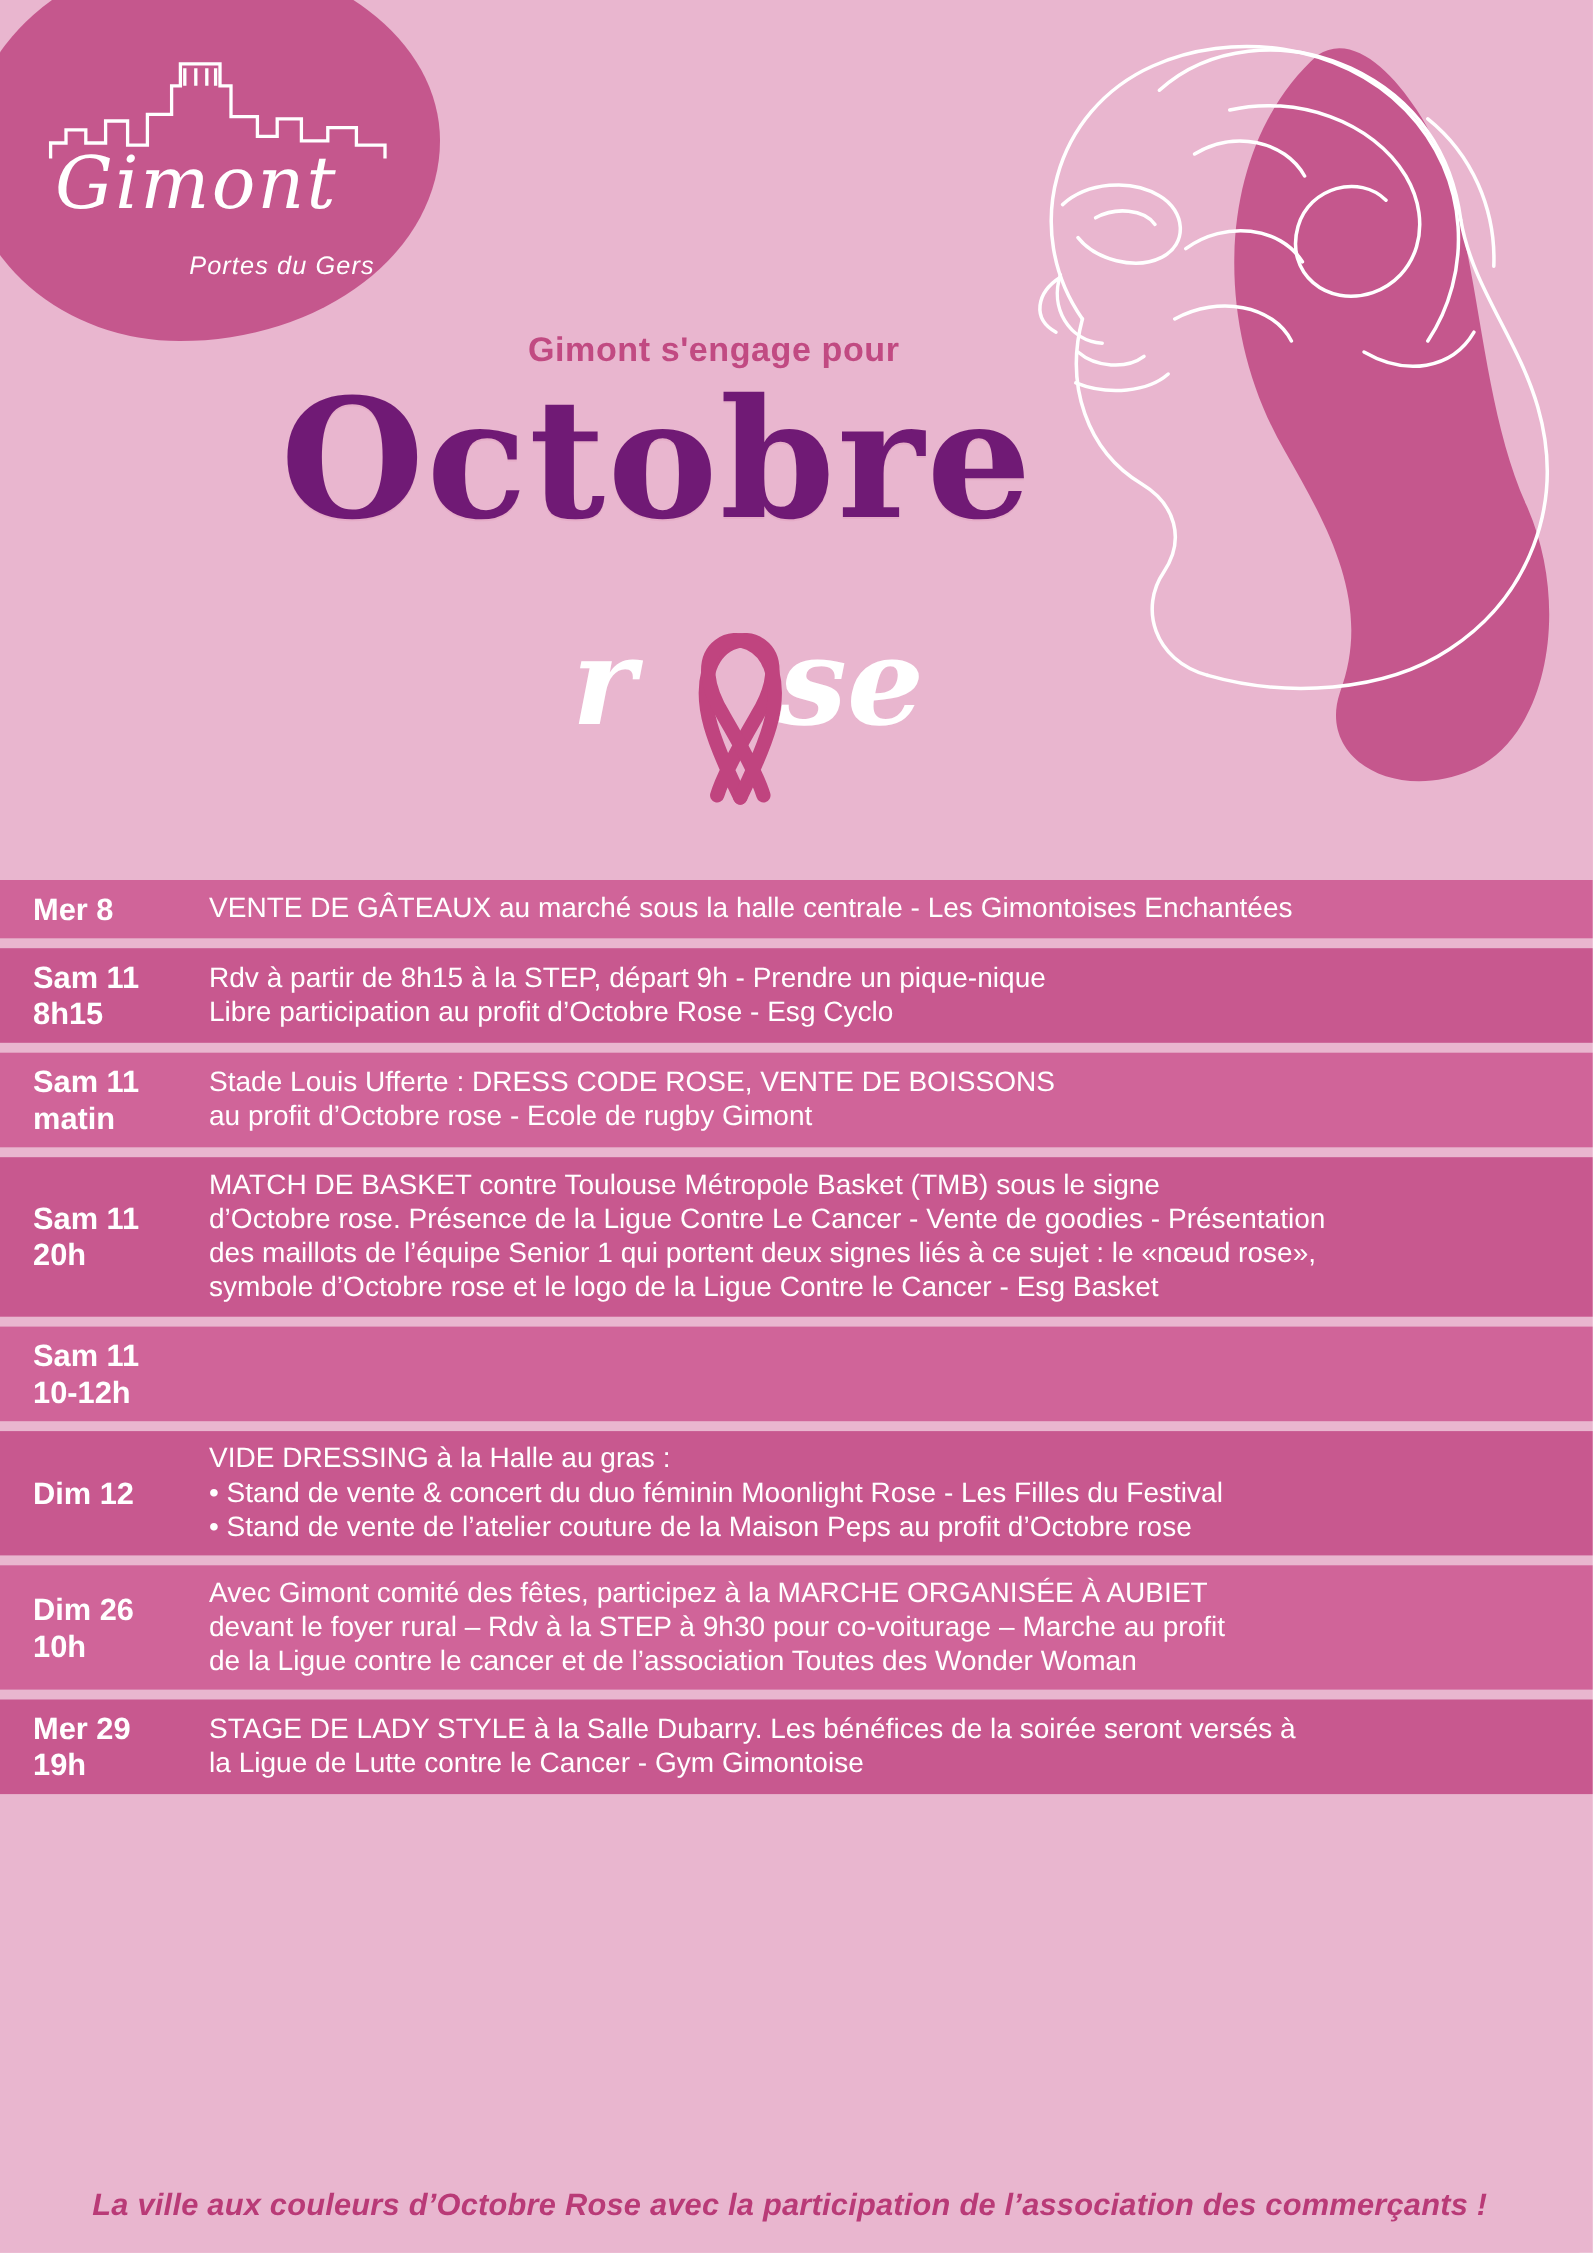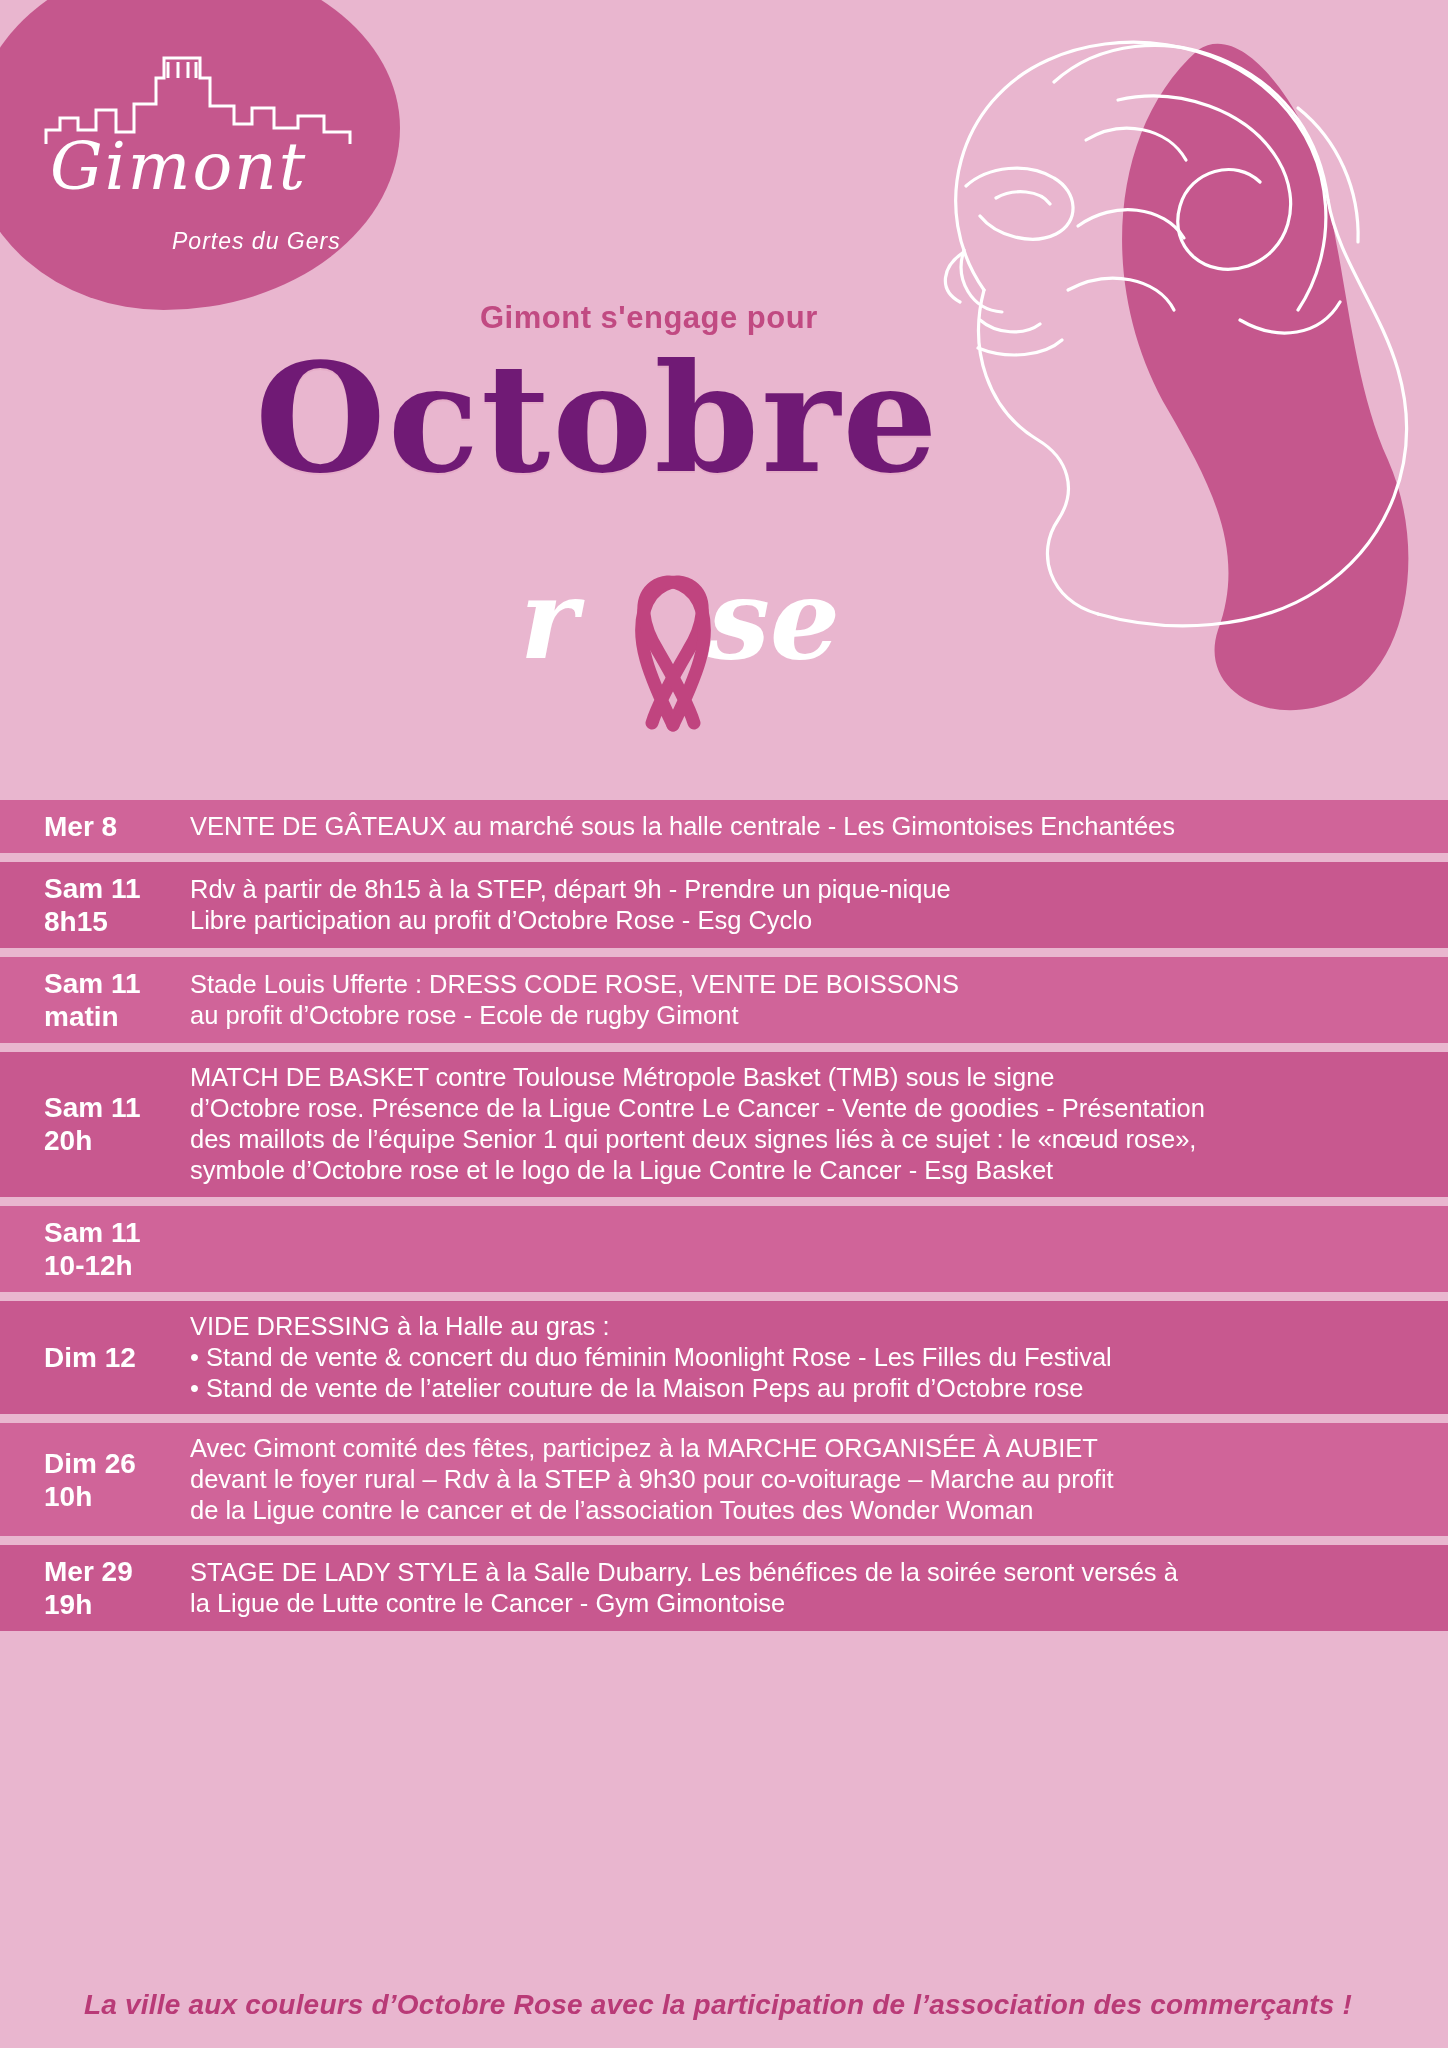--- a/index.html
+++ b/index.html
@@ -162,21 +162,21 @@
     padding: 10px 0;
     min-height: 50px;
     box-sizing: border-box;
   }
   .row.alt {
     background: #c8588f;
   }
   .row .date {
     width: 190px;
     min-width: 190px;
-    padding-left: 44px;
+    padding-left: 30px;
     box-sizing: border-box;
     font-family: "Liberation Sans", sans-serif;
     font-weight: bold;
     font-size: 28px;
     line-height: 1.18;
     color: #ffffff;
   }
   .row .desc {
     flex: 1;
     padding-right: 42px;

